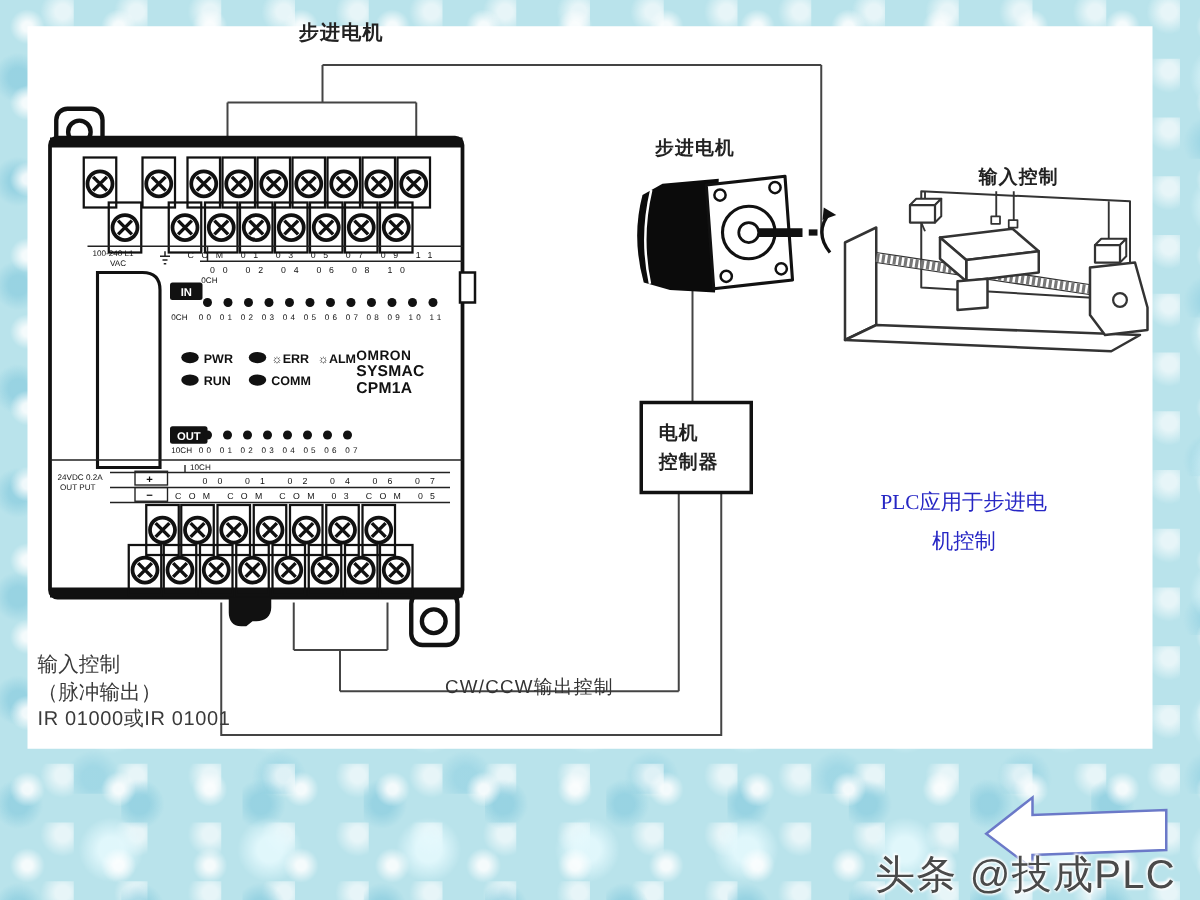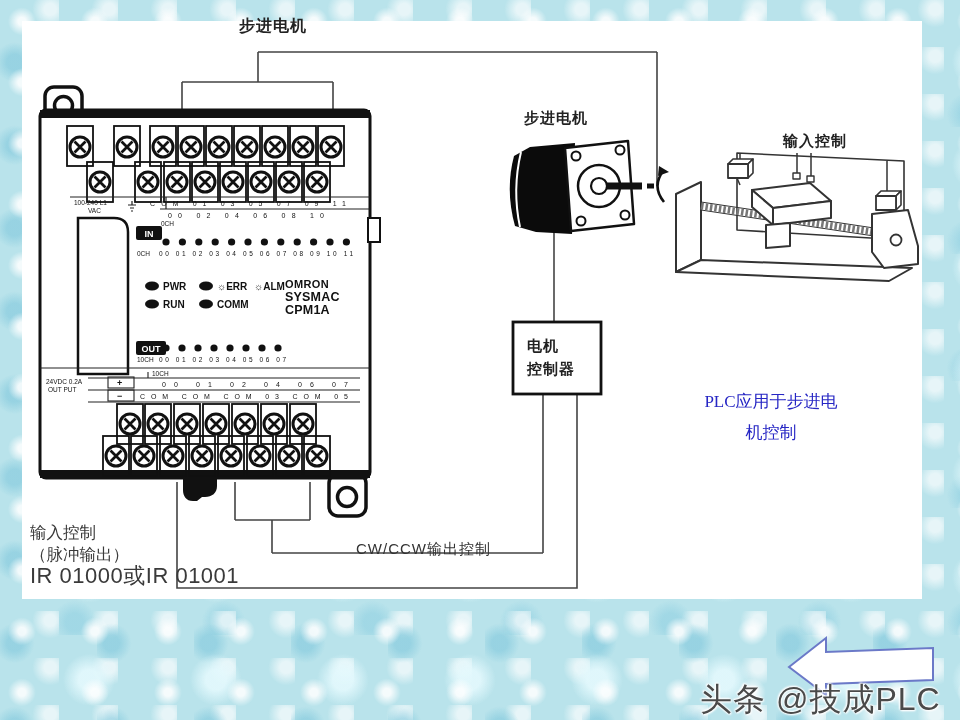--- a/index.html
+++ b/index.html
@@ -22,21 +22,21 @@
   .t10{font-size:10px;font-weight:bold}
   .t11{font-size:11px;font-weight:bold;letter-spacing:.4px}
   .t12{font-size:12.5px;font-weight:bold;letter-spacing:.2px}
   .t15{font-size:15px;font-weight:600;fill:#222;letter-spacing:1px}
   .tw{fill:#fff}
   .htext{position:absolute;z-index:3;}
   .caption{left:643px;top:386px;width:256px;text-align:center;
     font-family:"Liberation Serif","DejaVu Serif",serif;
     font-size:17px;line-height:31px;}
   .pulse{left:30px;top:521px;color:#3a3a3a;font-size:16.5px;line-height:22px;}
-  .pulse .ir{font-size:22px;letter-spacing:.5px;}
+  .pulse .ir{font-size:16px;letter-spacing:.5px;}
   .cwccw{left:356px;top:540px;color:#333;font-size:15px;letter-spacing:1px;}
   .watermark{left:700px;top:678px;font-size:32px;font-weight:normal;letter-spacing:1px;color:#4a4a4a;
     text-shadow:0 0 2px #fff,0 0 3px #fff,1px 1px 2px #fff,-1px -1px 2px #fff;}
 </style>
 </head>
 <body>
 
 <div class="slide">
   <div class="content"></div>
 

